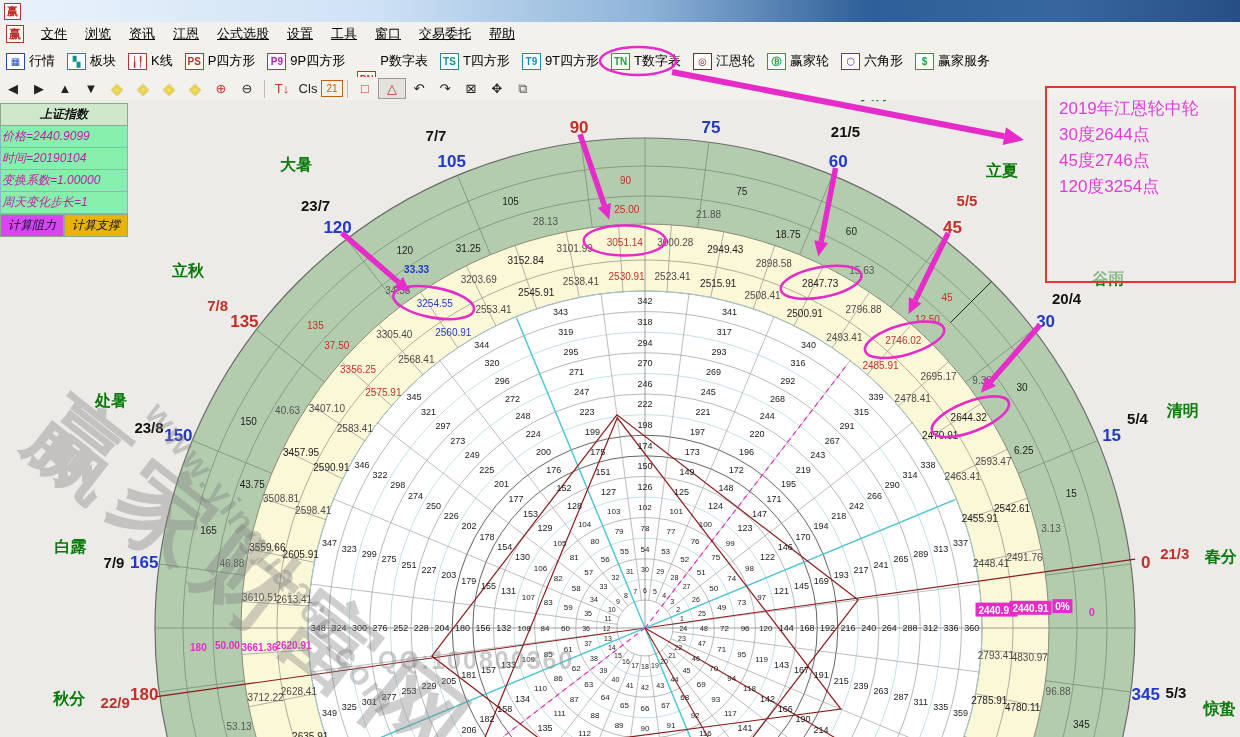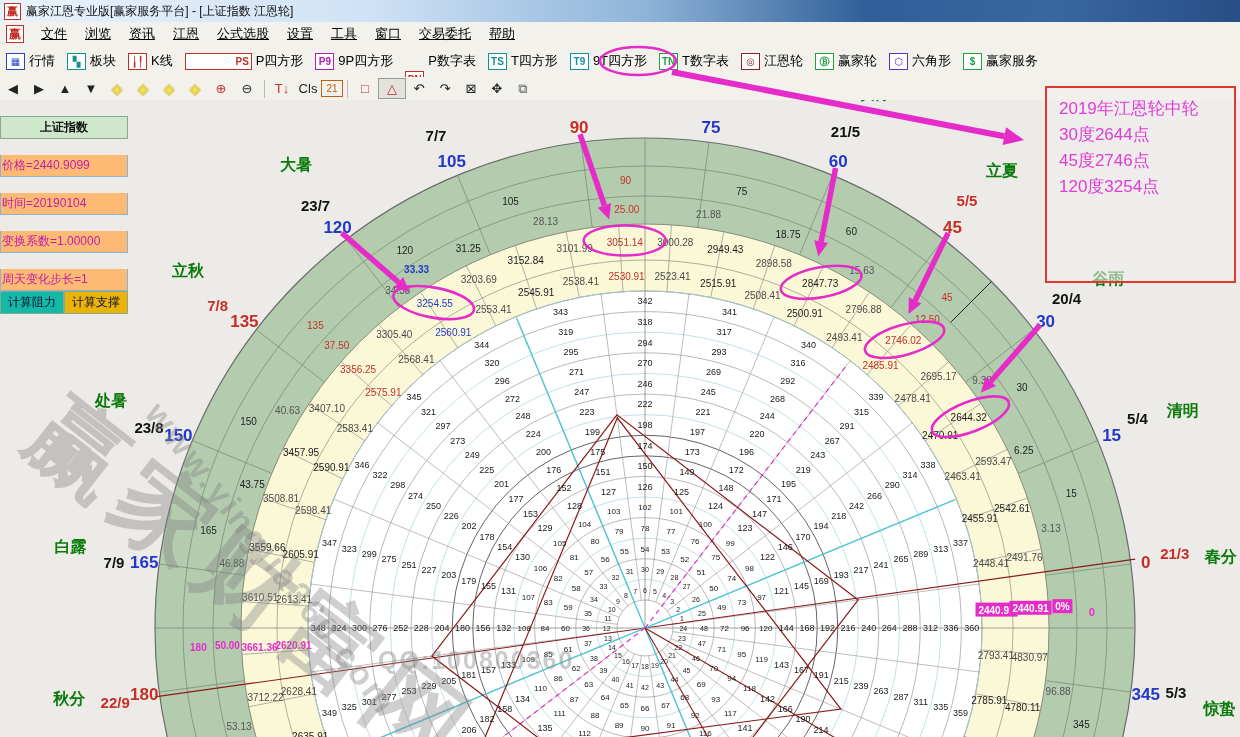--- a/index.html
+++ b/index.html
@@ -23,49 +23,48 @@
     text-align:center;background:#fff;}
   #toolbar2{position:absolute;left:0;top:77px;width:1240px;height:23px;background:#f2f1ec;
     border-bottom:1px solid #b8b6b0;display:flex;align-items:center;font-size:13px;}
   .tb2-item{min-width:22px;height:19px;display:flex;align-items:center;justify-content:center;
     font-size:13px;padding:0 2px;}
   .tb2-sep{width:1px;height:18px;background:#bbb;margin:0 4px;}
   
   #canvas{position:absolute;left:0;top:100px;width:1240px;height:637px;background:#ecebe8;overflow:hidden;}
   #wheel-svg{position:absolute;left:0;top:0;}
   
-  #sidepanel{position:absolute;left:0;top:116px;width:128px;font-size:12px;z-index:30;}
+  #sidepanel{position:absolute;left:0;top:103px;width:128px;font-size:12px;z-index:30;font-style:italic;}
   #sidepanel .sp-title{background:#cfe8cc;border:1px solid #8aa98a;text-align:center;color:#111;
     padding:2px 0;font-weight:bold;}
-  #sidepanel .sp-row{background:#fdba74;border:1px solid #8fb0cf;border-top:none;color:#c020a8;
-    padding:2px 1px;white-space:nowrap;overflow:hidden;margin-top:16px;}
+  #sidepanel .sp-row{background:#86efac;border:1px solid #8fb0cf;border-top:none;color:#c020a8;
+    padding:2px 1px;white-space:nowrap;overflow:hidden;}
   #sidepanel .sp-btns{display:flex;}
   #sidepanel .sp-btn{flex:1;background:#eab308;border:1px solid #8aa98a;text-align:center;
     padding:2px 0;color:#113;cursor:default;}
-  #sidepanel .sp-btn:first-child{background:#14b8a6;}
+  #sidepanel .sp-btn:first-child{background:#d946ef;}
   
   #notebox{position:absolute;left:1045px;top:86px;width:191px;height:197px;z-index:40;
     border:2px solid #e0382c;background:rgba(240,239,236,.55);padding:8px 0 0 12px;box-sizing:border-box;}
   #notebox div{color:#e03cd4;font-size:17px;line-height:26px;font-weight:normal;white-space:nowrap;}
   
   .wm{position:absolute;color:rgba(130,130,130,.38);font-weight:bold;z-index:20;pointer-events:none;white-space:nowrap;}
   #wm1{left:80px;top:270px;font-size:95px;transform:rotate(38deg);transform-origin:0 0;letter-spacing:12px;}
   #wm2{left:168px;top:295px;font-size:34px;transform:rotate(52deg);transform-origin:0 0;letter-spacing:3px;}
   #wm3{left:378px;top:546px;font-size:25px;letter-spacing:2px;color:rgba(140,140,140,.45);}
   
   #overlay-svg{position:absolute;left:0;top:0;z-index:50;pointer-events:none;}
 </style>
 </head>
 <body>
 
 <div id="screen">
 
   <div id="titlebar">
     <span class="appicon">赢</span>
-    <span>赢家江恩专业版[赢家服务平台] - [上证指数 江恩轮]</span>
   </div>
 
   <div id="menubar">
     <span class="appicon2">赢</span>
     <span id="menu-items" style="display:flex;text-decoration:underline;">
         <span class="menu-item">文件</span>
         <span class="menu-item">浏览</span>
         <span class="menu-item">资讯</span>
         <span class="menu-item">江恩</span>
         <span class="menu-item">公式选股</span>
@@ -84,21 +83,21 @@
       </div>
       <div class="tb1-item">
         <span class="tb1-icon" style="color: rgb(16, 144, 144); border: 1px solid rgb(16, 144, 144);">▚</span>
         <span>板块</span>
       </div>
       <div class="tb1-item">
         <span class="tb1-icon" style="color: rgb(192, 48, 40); border: 1px solid rgb(192, 48, 40);">╽╿</span>
         <span>K线</span>
       </div>
       <div class="tb1-item">
-        <span class="tb1-icon" style="color: rgb(192, 48, 40); border: 1px solid rgb(192, 48, 40); padding-left: 48px;">PS</span>
+        <span class="tb1-icon" style="color: rgb(192, 48, 40); border: 1px solid rgb(192, 48, 40);">PS</span>
         <span>P四方形</span>
       </div>
       <div class="tb1-item">
         <span class="tb1-icon" style="color: rgb(176, 32, 176); border: 1px solid rgb(176, 32, 176);">P9</span>
         <span>9P四方形</span>
       </div>
       <div class="tb1-item">
         <span class="tb1-icon" style="color: rgb(192, 48, 40); border: 1px solid rgb(192, 48, 40); margin-top: 37px;">PN</span>
         <span>P数字表</span>
       </div>

